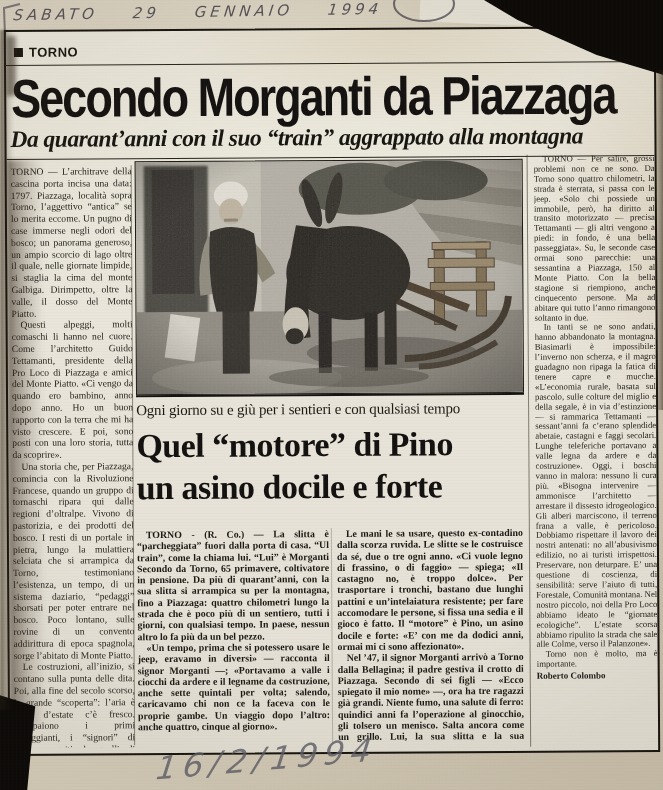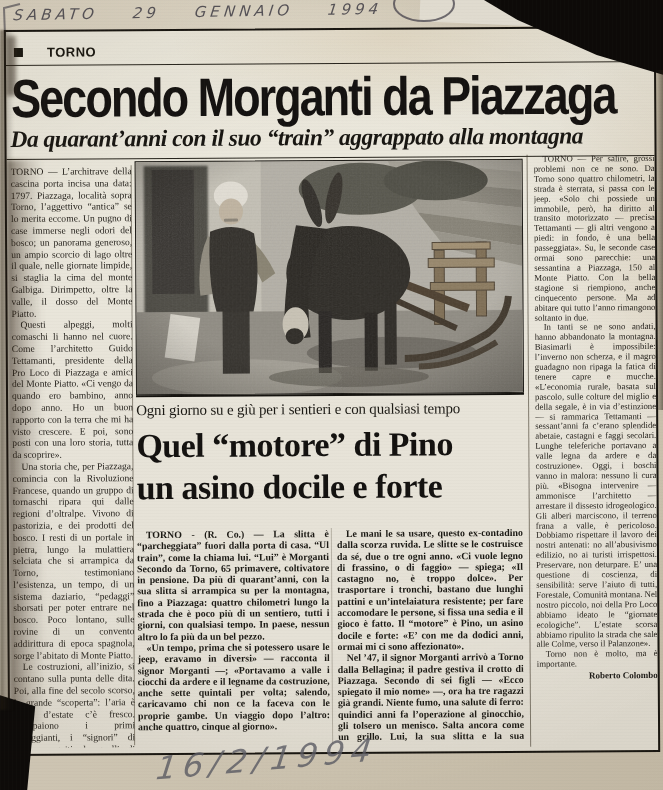--- a/index.html
+++ b/index.html
@@ -31,21 +31,21 @@
     opacity:.8;transform:skewX(-12deg) rotate(-5deg);}
   .hand-svg{position:absolute;left:0;top:0;pointer-events:none;}
   
   .clipping{position:absolute;left:6px;top:28px;width:652px;height:726px;
     border:2px solid #15130f;box-sizing:border-box;
     transform:rotate(-.35deg);transform-origin:50% 50%;
     background:
       radial-gradient(ellipse 320px 120px at 60% 1%, rgba(188,150,92,.16), transparent 70%),
       radial-gradient(ellipse 160px 320px at 101% 28%, rgba(168,130,80,.14), transparent 72%),
       linear-gradient(#edeade,#e7e3d8 55%,#e4e0d5);}
-  .kicker-row{position:absolute;left:8px;top:13px;display:flex;align-items:center;gap:24px;
+  .kicker-row{position:absolute;left:8px;top:13px;display:flex;align-items:center;gap:6px;
     font-family:"Liberation Sans",sans-serif;font-weight:bold;font-size:13px;
     letter-spacing:.5px;color:#17150f;}
   .kicker-square{width:9px;height:9px;background:#17150f;display:inline-block;}
   .rule{position:absolute;background:#27241d;height:1px;}
   .rule-kicker{left:0;right:0;top:33px;}
   .rule-sub{left:0;right:0;top:127px;}
   .headline{position:absolute;left:5px;top:36px;width:644px;margin:0;
     font-family:"Liberation Sans",sans-serif;font-weight:bold;font-size:45px;
     letter-spacing:-2px;color:#131110;white-space:nowrap;
     transform:scaleY(1.2);transform-origin:top left;}
@@ -58,21 +58,21 @@
   
   .col{position:absolute;overflow:hidden;text-align:justify;color:#201d18;}
   .col p{margin:0;text-indent:9px;}
   .col1{left:4px;top:134px;width:121px;height:582px;font-size:9.6px;line-height:11.8px;}
   .col1 p:first-child{text-indent:0;}
   .col2{left:128px;top:498px;width:192px;height:218px;font-size:9.9px;line-height:11.3px;font-weight:bold;color:#1b1914;}
   .col3{left:328px;top:498px;width:186px;height:218px;font-size:9.9px;line-height:11.3px;font-weight:bold;color:#1b1914;}
   .col4{left:520px;top:126px;width:128px;height:592px;border-left:1px solid rgba(60,52,38,.6);
     padding-left:6px;box-sizing:border-box;font-size:8.8px;line-height:9.9px;}
   .col4-paras{max-height:572px;overflow:hidden;}
-  .byline{text-align:right;font-weight:bold;font-size:9px;margin-top:2px;color:#1b1916;}
+  .byline{font-weight:bold;font-size:9px;margin-top:2px;color:#1b1916;}
   
   .photo{position:absolute;left:128px;top:130px;width:386px;height:232px;
     border:1px solid #1d1b17;box-sizing:content-box;overflow:hidden;background:#b4b0a6;}
   .caption-wrap{position:absolute;left:128px;top:364px;width:388px;border-top:2px solid #15130f;
     padding-top:5px;}
   .caption{font-size:15px;letter-spacing:-.2px;color:#1c1a15;white-space:nowrap;}
   .headline2{position:absolute;left:128px;top:394px;width:392px;margin:0;
     font-weight:bold;font-size:34px;line-height:42px;letter-spacing:-.5px;color:#141210;}
   .headline2 span{display:block;white-space:nowrap;}
   

